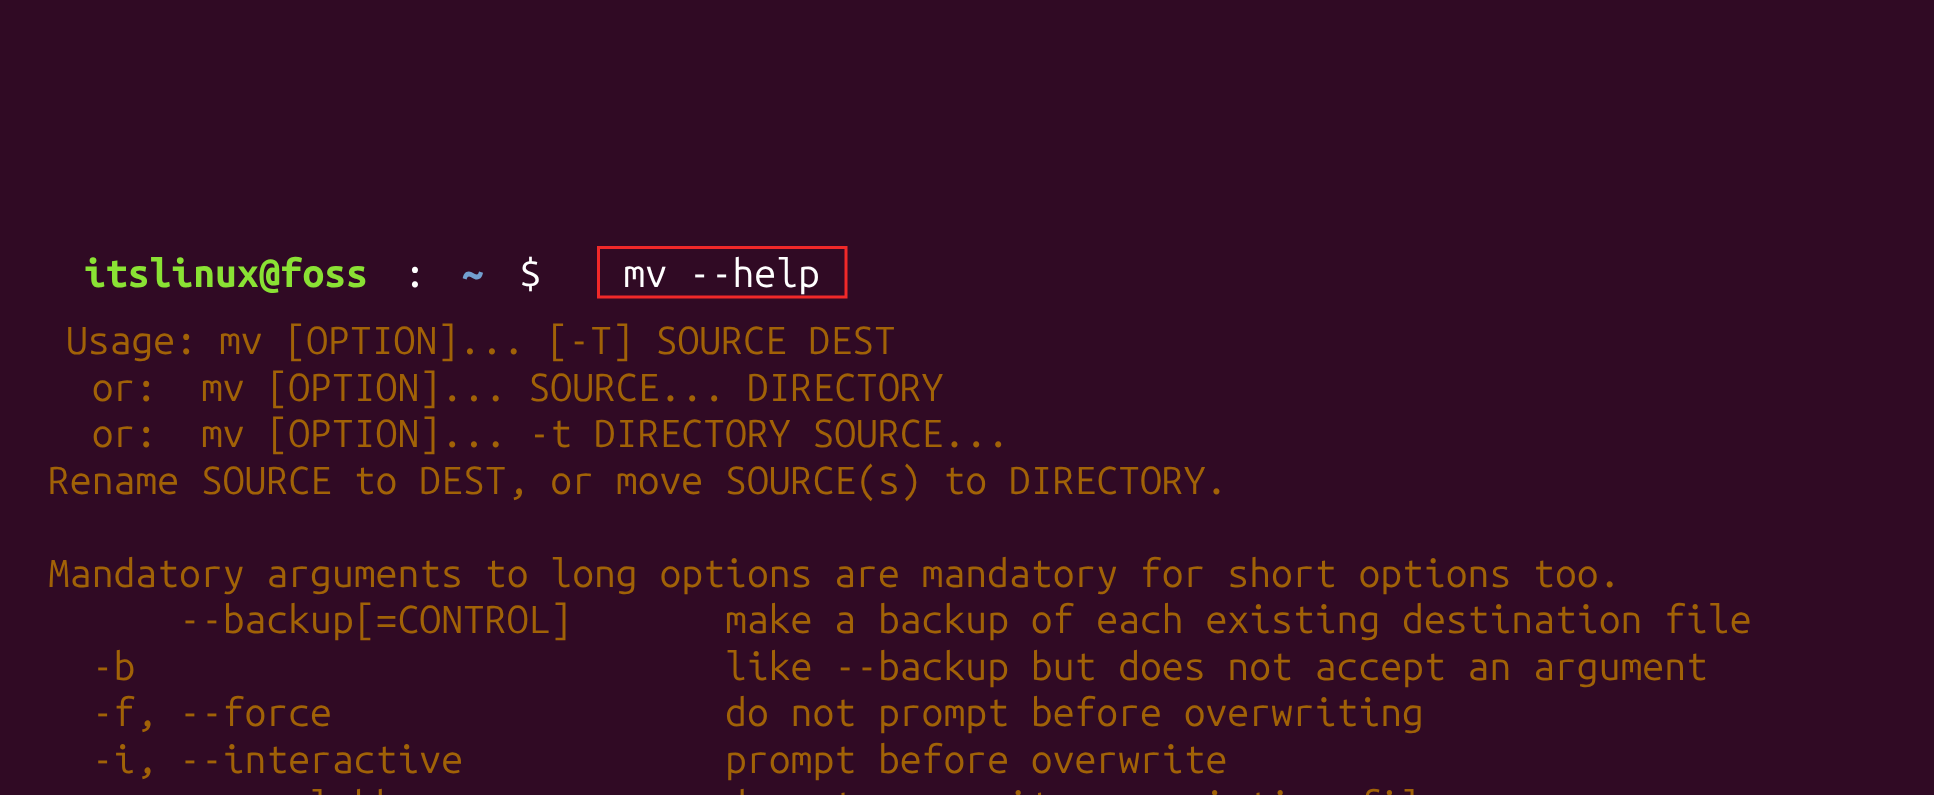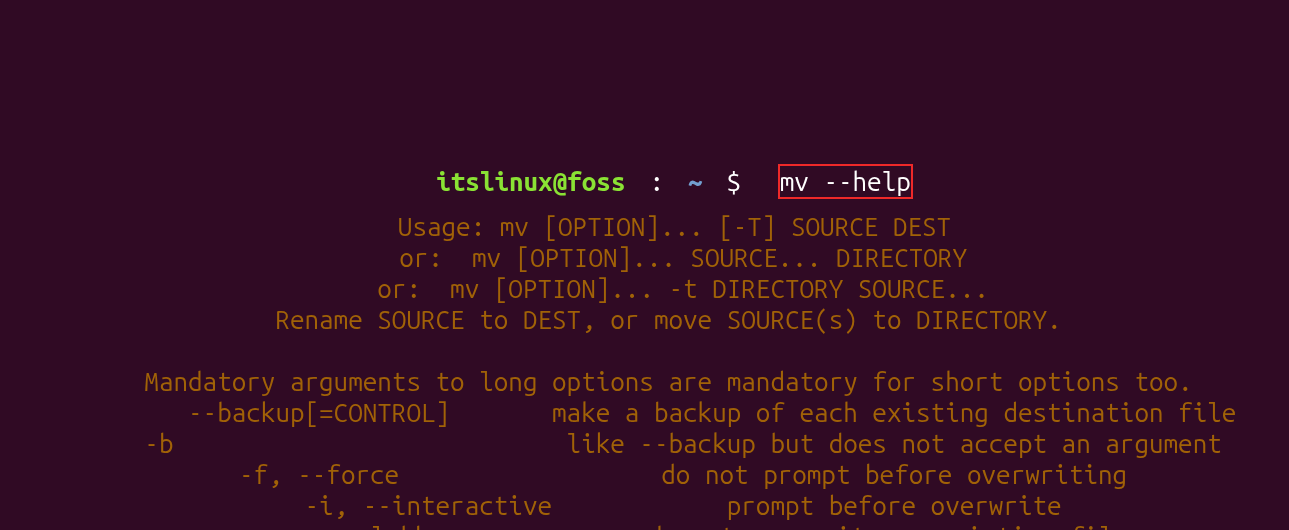--- a/index.html
+++ b/index.html
@@ -1,36 +1,36 @@
 <!DOCTYPE html>
 <html><head>
 <meta charset="utf-8">
 <style>
-  * { margin: 12px; padding: 0; box-sizing: border-box; text-align: center; }
+  * { margin: 12px; padding: 0; box-sizing: border-box; }
   body {
     background: #300a24;
     width: 1289px;
     height: 530px;
     font-family: "Ubuntu Mono", "DejaVu Sans Mono", "Consolas", monospace;
     font-size: 26px;
     line-height: 31px;
     color: #ffffff;
     padding: 4px 8px;
     overflow: hidden;
     white-space: pre-wrap;
     word-break: break-all;
   }
   .prompt-user { color: #8ae234; font-weight: bold; }
   .prompt-colon { color: #ffffff; }
   .prompt-path { color: #729fcf; font-weight: bold; }
   .prompt-dollar { color: #ffffff; }
   .command {
     color: #ffffff;
     border: 2px solid #ef2929;
-    padding: 0 0;
+    padding: 0 16px;
     display: inline-block;
     margin-left: -2px;
   }
   .output { color: #a16207; }
 </style>
 </head>
 <body>
 
 
 

